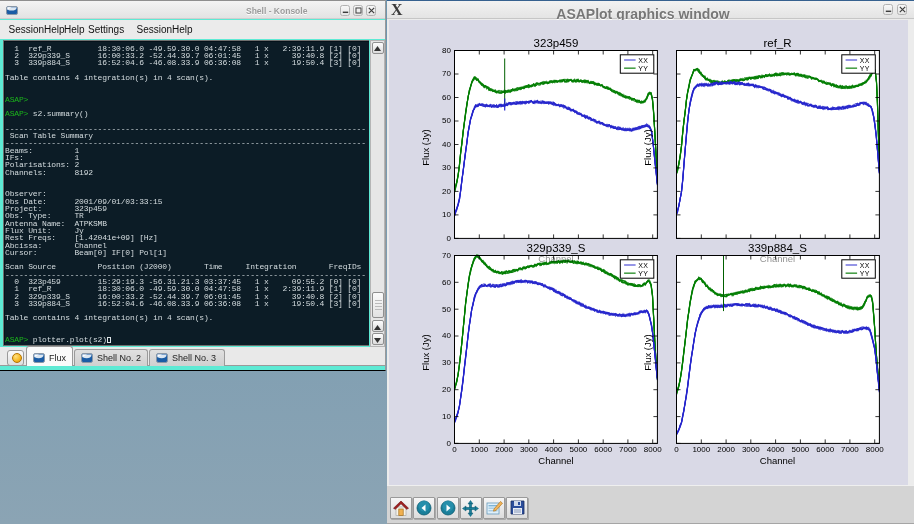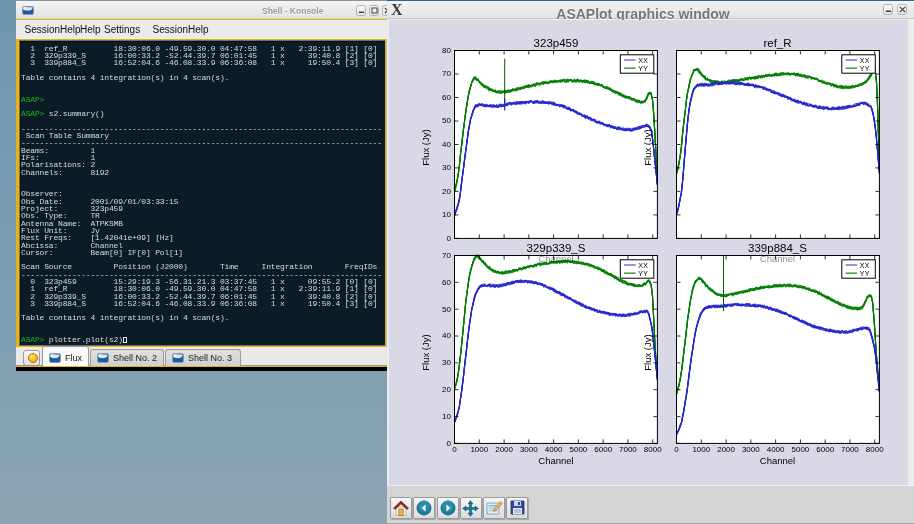--- a/index.html
+++ b/index.html
@@ -1,18 +1,18 @@
 <!DOCTYPE html>
 <html><head><meta charset="utf-8">
 <style>
 *{margin:0;padding:0;box-sizing:border-box}
 html,body{width:914px;height:524px;overflow:hidden;font-family:"Liberation Sans",sans-serif}
 #desk{position:absolute;left:0;top:0;width:914px;height:524px;background:linear-gradient(#6e96af,#8ba4b4)}
 
-#kwin{position:absolute;left:16px;top:0;width:386px;height:371px;background:#eab308;border-right:1px solid #9a9a9a;border-bottom:4px solid #000000}
+#kwin{position:absolute;left:0;top:0;width:386px;height:371px;background:#5eead4;border-right:1px solid #9a9a9a;border-bottom:1px solid #000000}
 #ktitle{position:absolute;left:0;top:0;width:100%;height:19px;background:linear-gradient(#f4f4f4,#e3e3e3);border-top:1px solid #8f8f8f;border-bottom:1px solid #cfcfcf}
 #ktitle .txt{position:absolute;left:246px;top:5px;font-size:8.5px;font-weight:bold;color:#9b9b9b;text-shadow:0 1px 0 #fff}
 #kicon{position:absolute;left:6px;top:5px}
 .wbtn{position:absolute;top:4px;width:9.5px;height:10.5px;background:linear-gradient(#f7f7f7,#e6e6e6);border:1px solid #b2b2b2;border-radius:2.5px}.wbtn svg{display:block;margin:0 auto;width:9px;height:9px}
 #kmenu{position:absolute;left:0;top:20px;width:100%;height:19px;background:#ebebeb;font-size:10px;color:#111}
 #kmenu span{position:absolute;top:4px}
 #kterm{position:absolute;left:3px;top:40px;width:366px;height:306px;background:#0c1c26;border:1px solid #6f6f6f;border-right:none;box-shadow:inset 1px 1px 0 #05121a}
 #ktext{position:absolute;left:1px;top:3.5px;font-family:"Liberation Mono",monospace;font-size:8px;letter-spacing:-0.175px;line-height:7.3px;color:#d4dcdf;white-space:pre;filter:blur(0.38px)}
 #ktext .g{color:#1bb41b}
 #ktext .cur{display:inline-block;width:4px;height:6px;border:1px solid #dde3e6;vertical-align:-1px}

